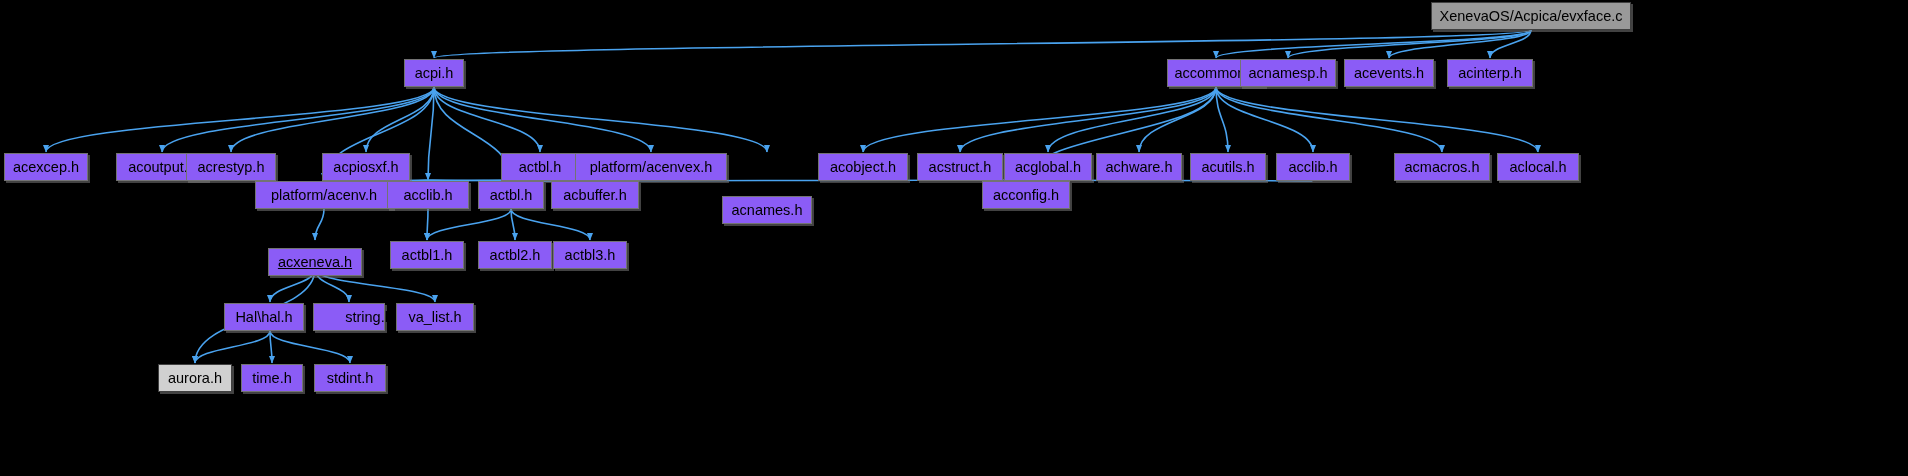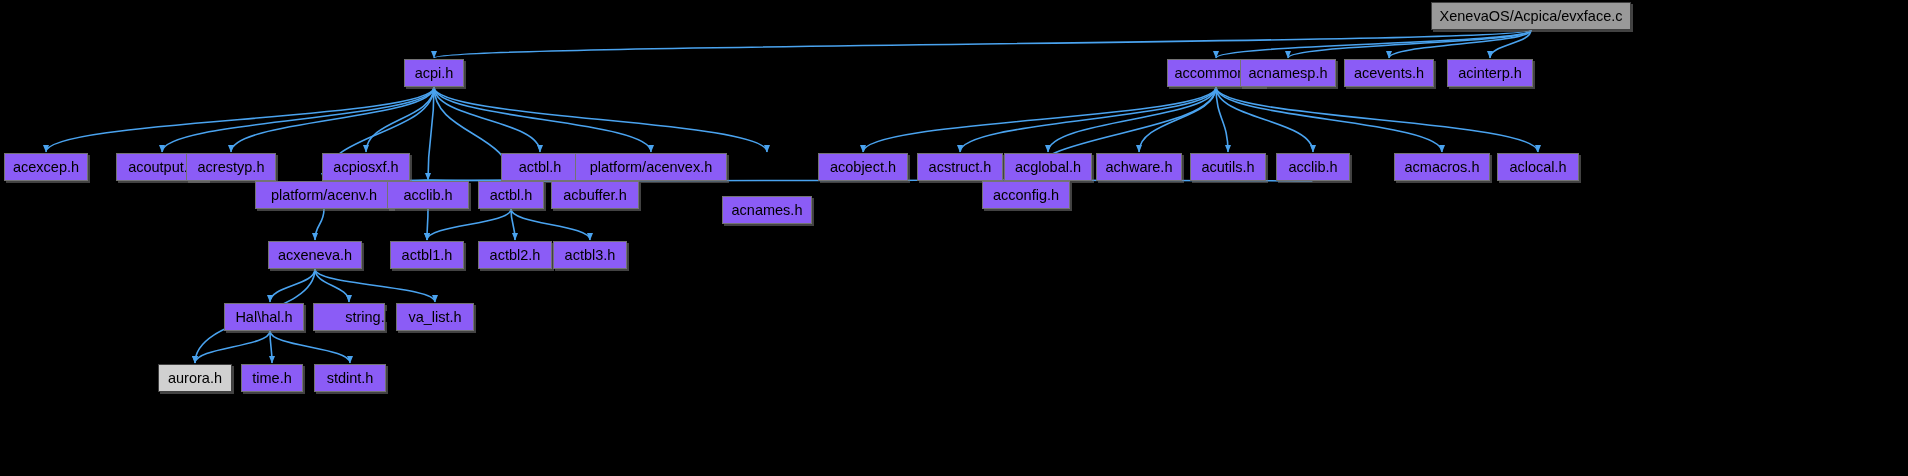--- a/index.html
+++ b/index.html
@@ -92,21 +92,21 @@
       <div class="node" style="left: 1096px; top: 153px; width: 86px;">achware.h</div>
       <div class="node" style="left: 1190px; top: 153px; width: 76px;">acutils.h</div>
       <div class="node" style="left: 1276px; top: 153px; width: 74px;">acclib.h</div>
       <div class="node" style="left: 1394px; top: 153px; width: 96px;">acmacros.h</div>
       <div class="node" style="left: 1497px; top: 153px; width: 82px;">aclocal.h</div>
       <div class="node" style="left: 255px; top: 181px; width: 138px;">platform/acenv.h</div>
       <div class="node" style="left: 387px; top: 181px; width: 82px;">acclib.h</div>
       <div class="node" style="left: 478px; top: 181px; width: 66px;">actbl.h</div>
       <div class="node" style="left: 551px; top: 181px; width: 88px;">acbuffer.h</div>
       <div class="node" style="left: 982px; top: 181px; width: 88px;">acconfig.h</div>
-      <div class="node" style="left: 268px; top: 241px; width: 94px;">acxeneva.h</div>
+      <div class="node" style="left: 268px; top: 248px; width: 94px; text-decoration: underline;">acxeneva.h</div>
       <div class="node" style="left: 390px; top: 241px; width: 74px;">actbl1.h</div>
       <div class="node" style="left: 478px; top: 241px; width: 74px;">actbl2.h</div>
       <div class="node" style="left: 553px; top: 241px; width: 74px;">actbl3.h</div>
       <div class="node" style="left: 224px; top: 303px; width: 80px;">Hal\hal.h</div>
       <div class="node" style="left: 313px; top: 303px; width: 72px; padding-left: 40px;">string.h</div>
       <div class="node" style="left: 396px; top: 303px; width: 78px;">va_list.h</div>
       <div class="node hl" style="left: 158px; top: 364px; width: 74px;">aurora.h</div>
       <div class="node" style="left: 241px; top: 364px; width: 62px;">time.h</div>
       <div class="node" style="left: 314px; top: 364px; width: 72px;">stdint.h</div>
     </div>

